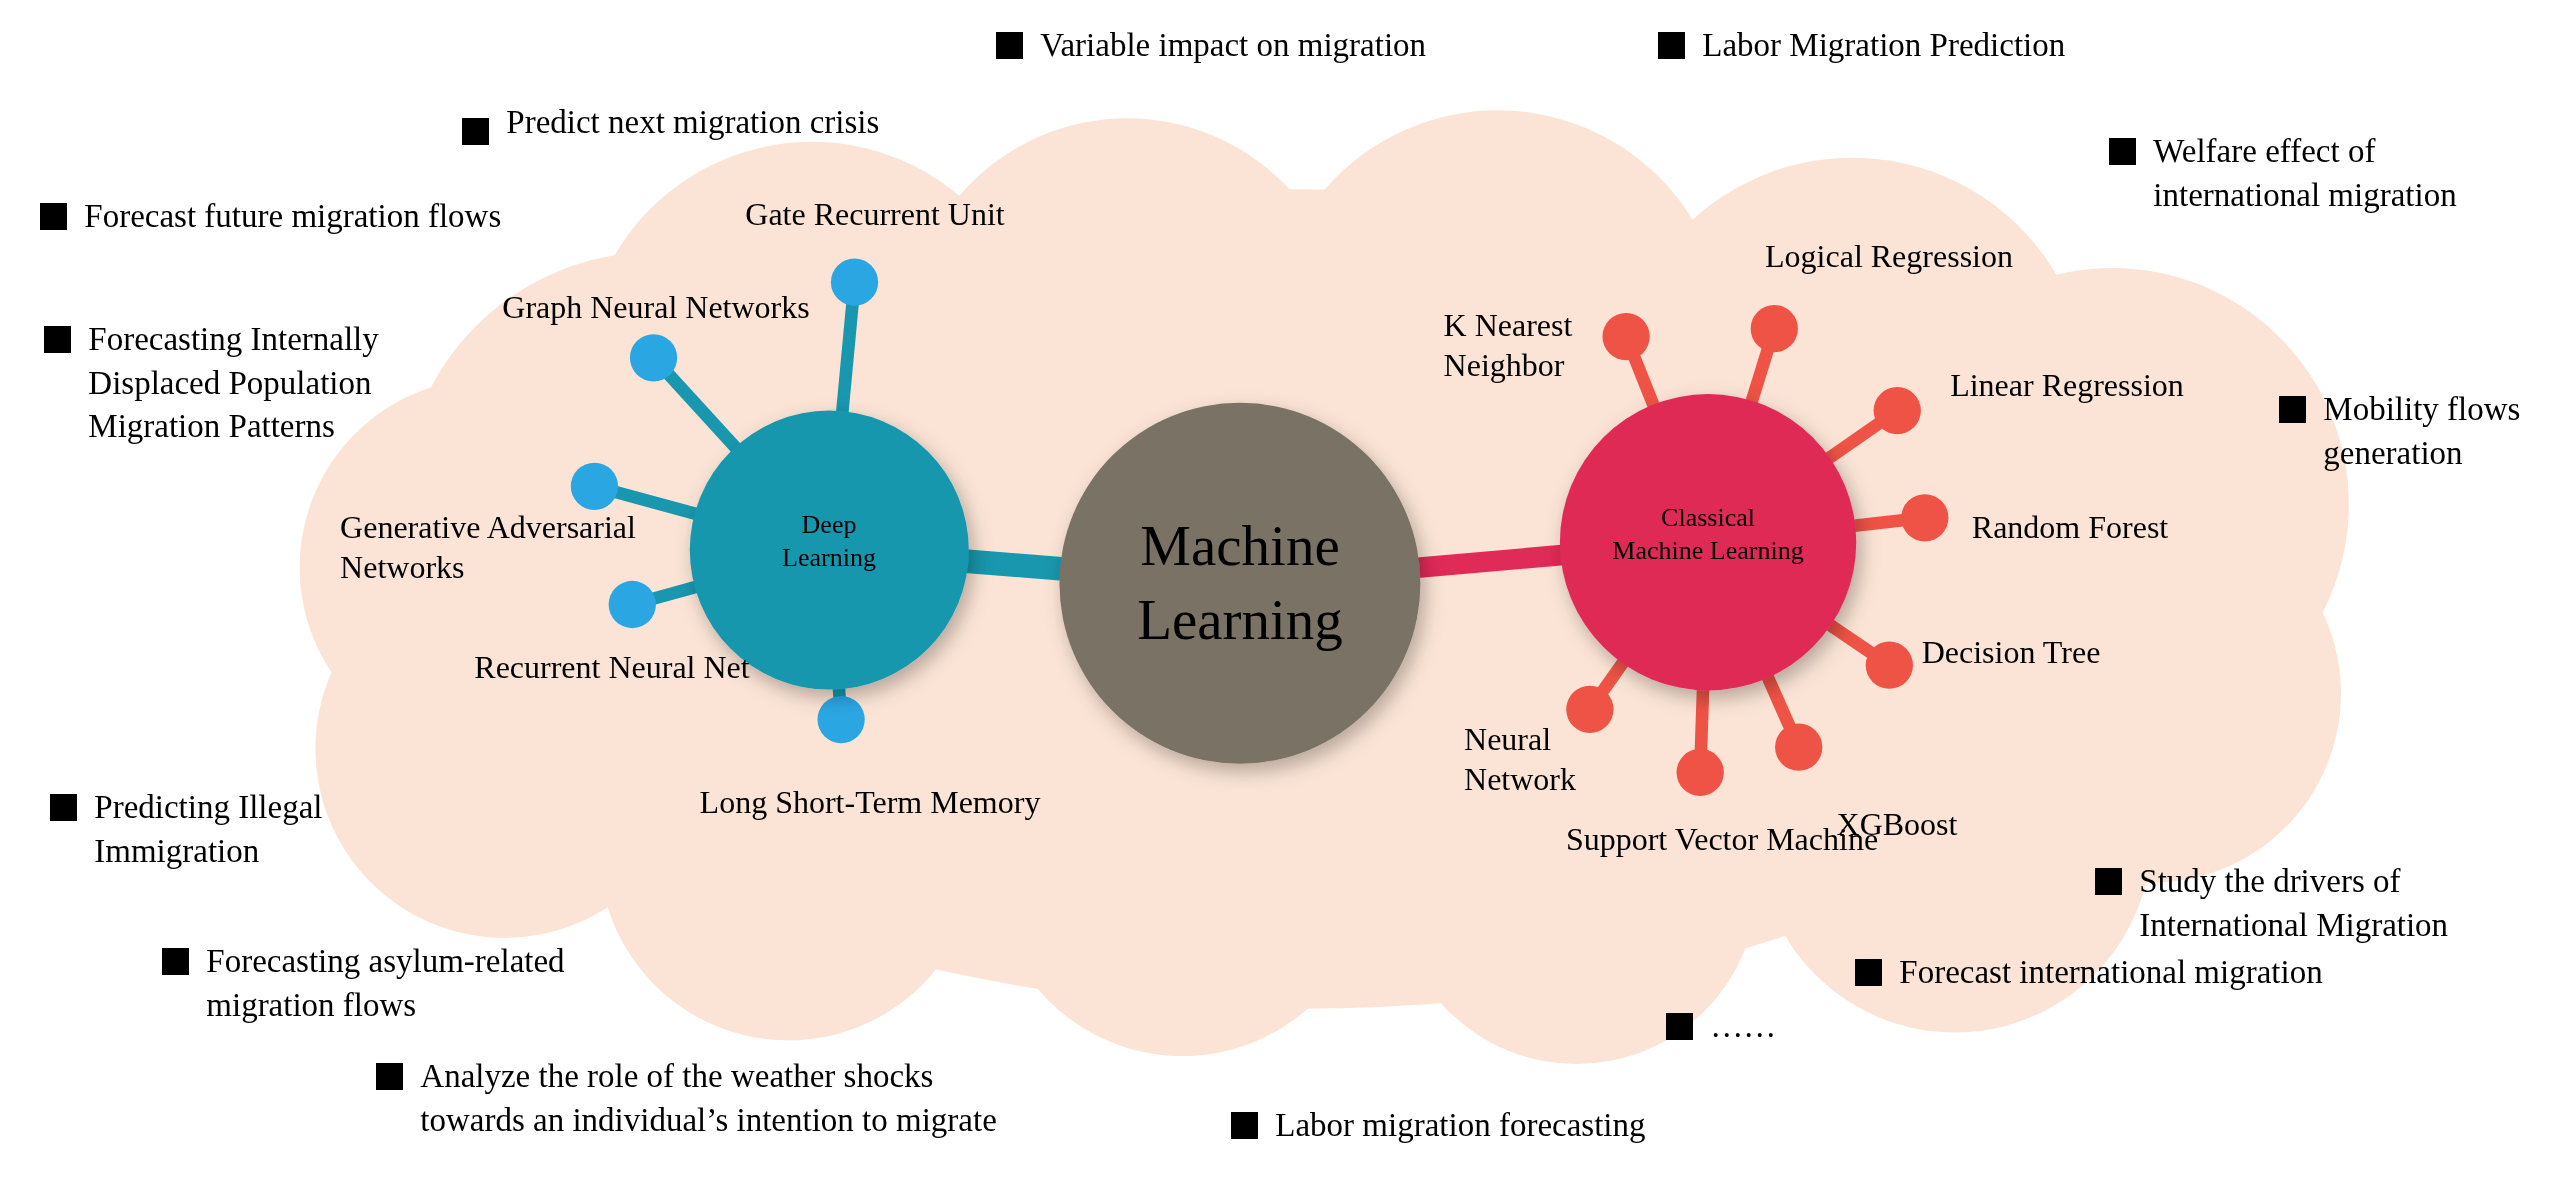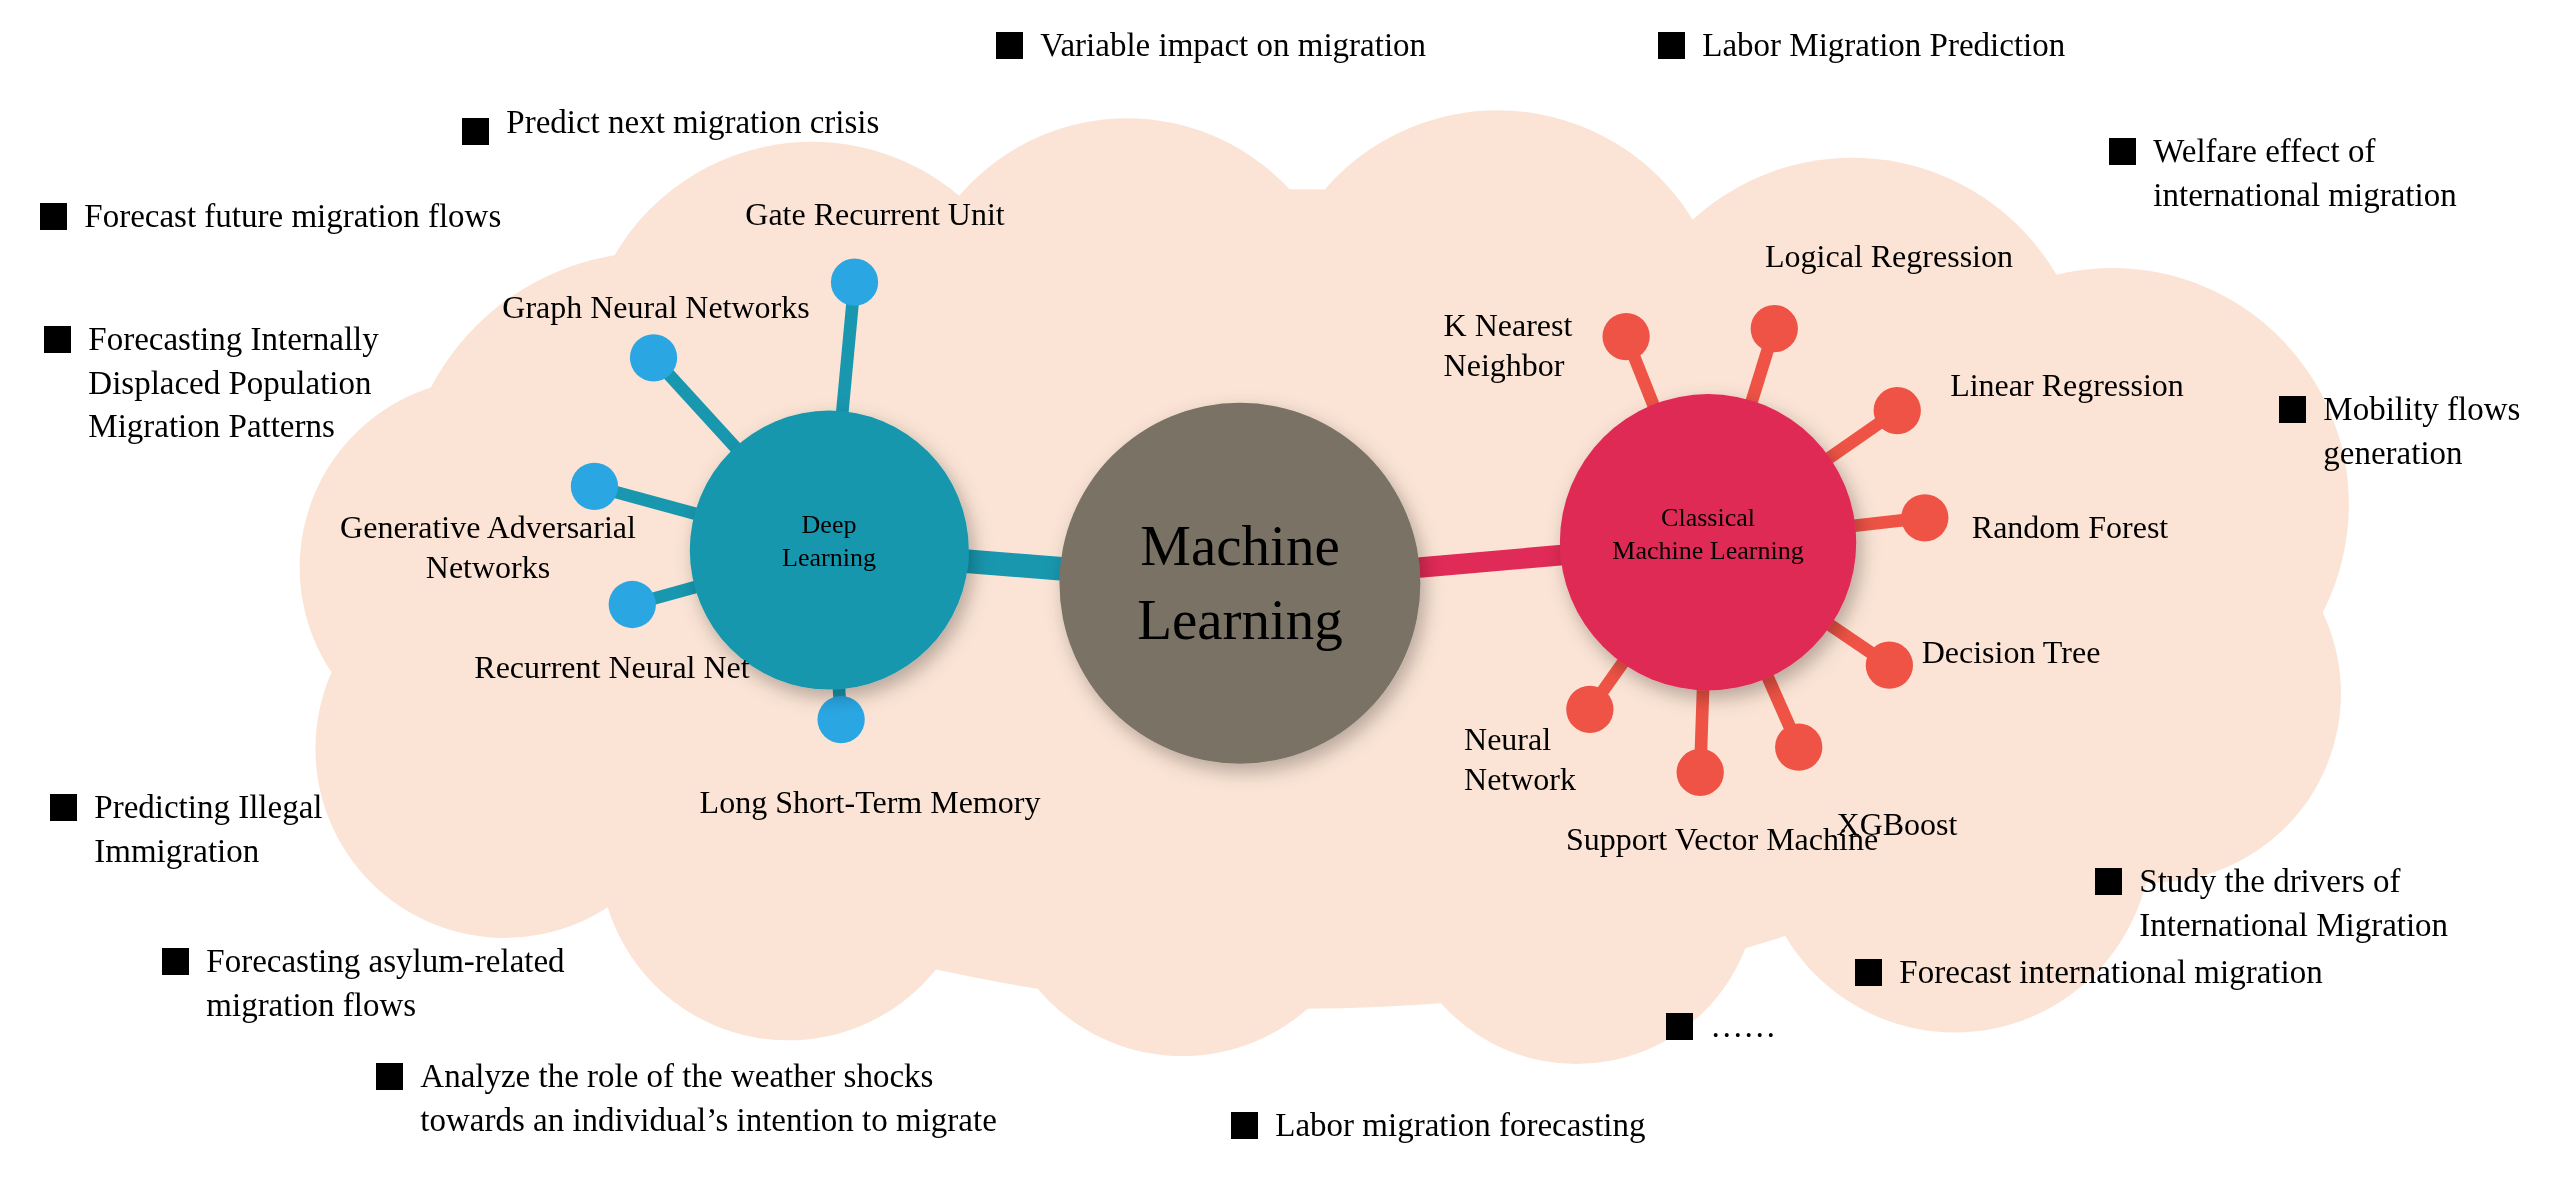--- a/index.html
+++ b/index.html
@@ -30,21 +30,20 @@
     line-height:1.32;
     white-space:pre-line;
   }
 
   .sat-label{
     position:absolute;
     transform:translate(-50%,-50%);
     font-size:32px;
     line-height:1.25;
     white-space:pre-line;
-    text-align:center;
   }
   .sat-label.ta-left{text-align:left;}
 
   .hub-label{
     position:absolute;
     transform:translate(-50%,-50%);
     font-size:26px;
     line-height:1.25;
     white-space:pre-line;
     text-align:center;

